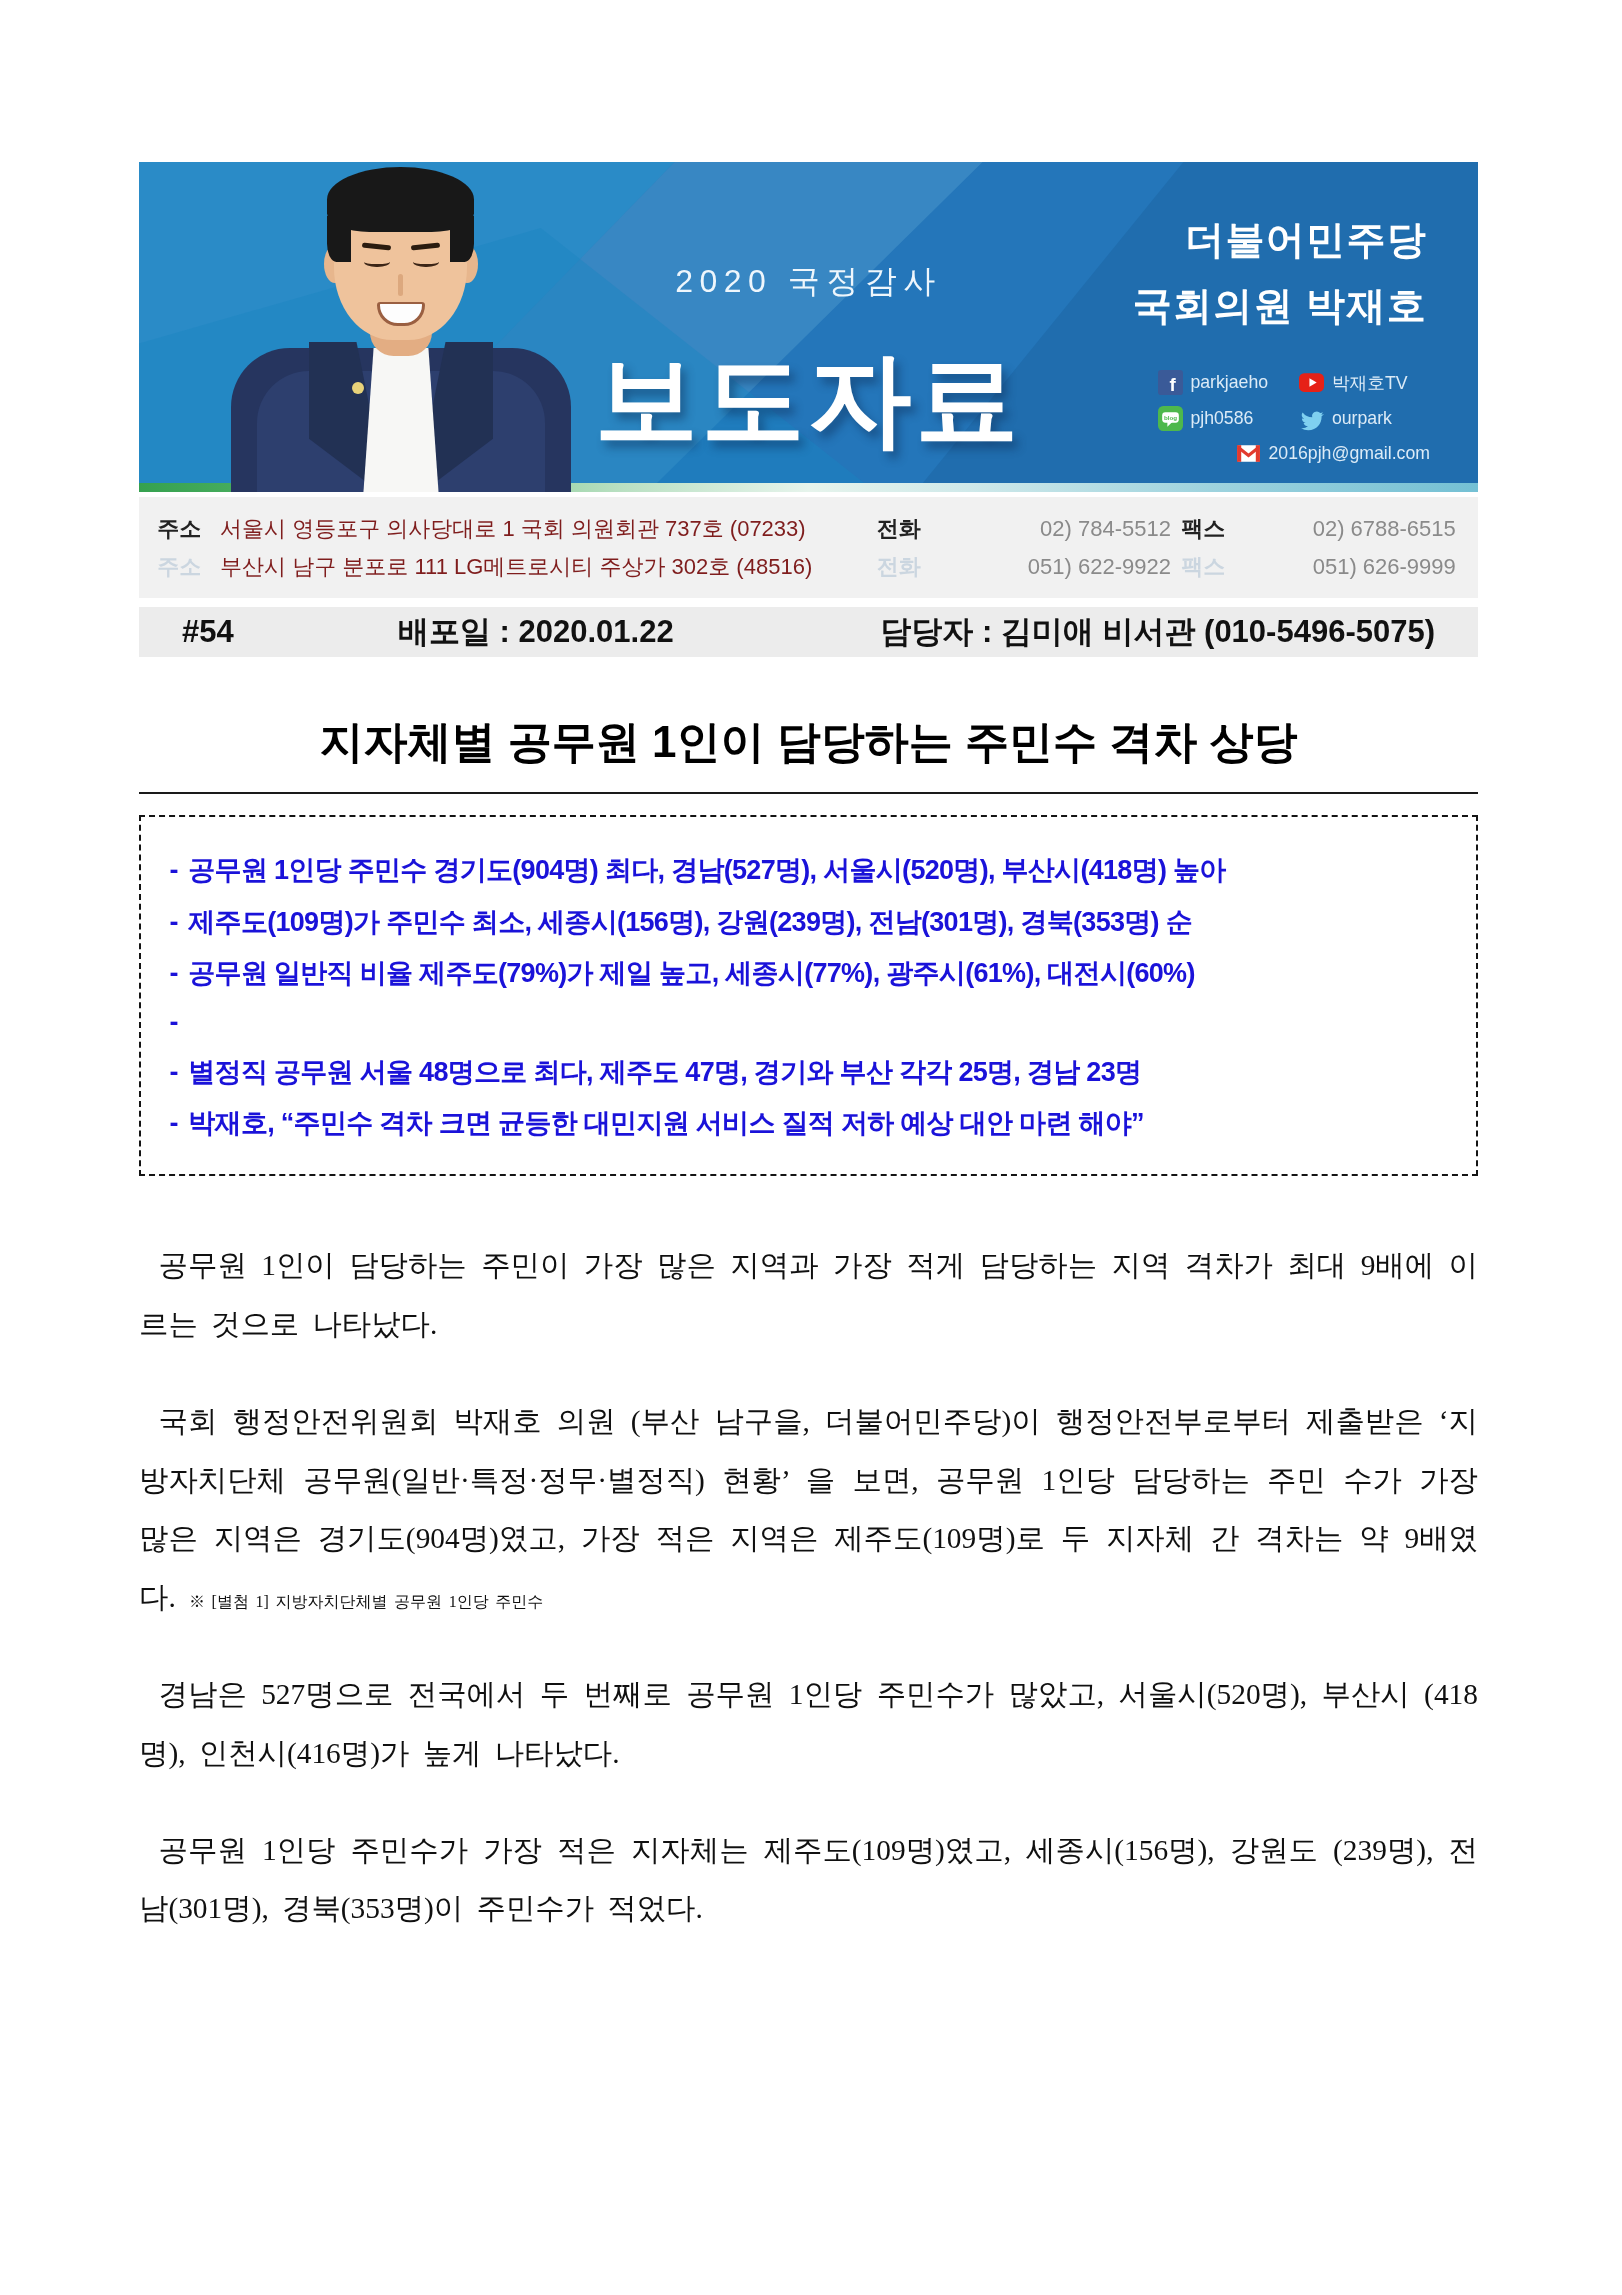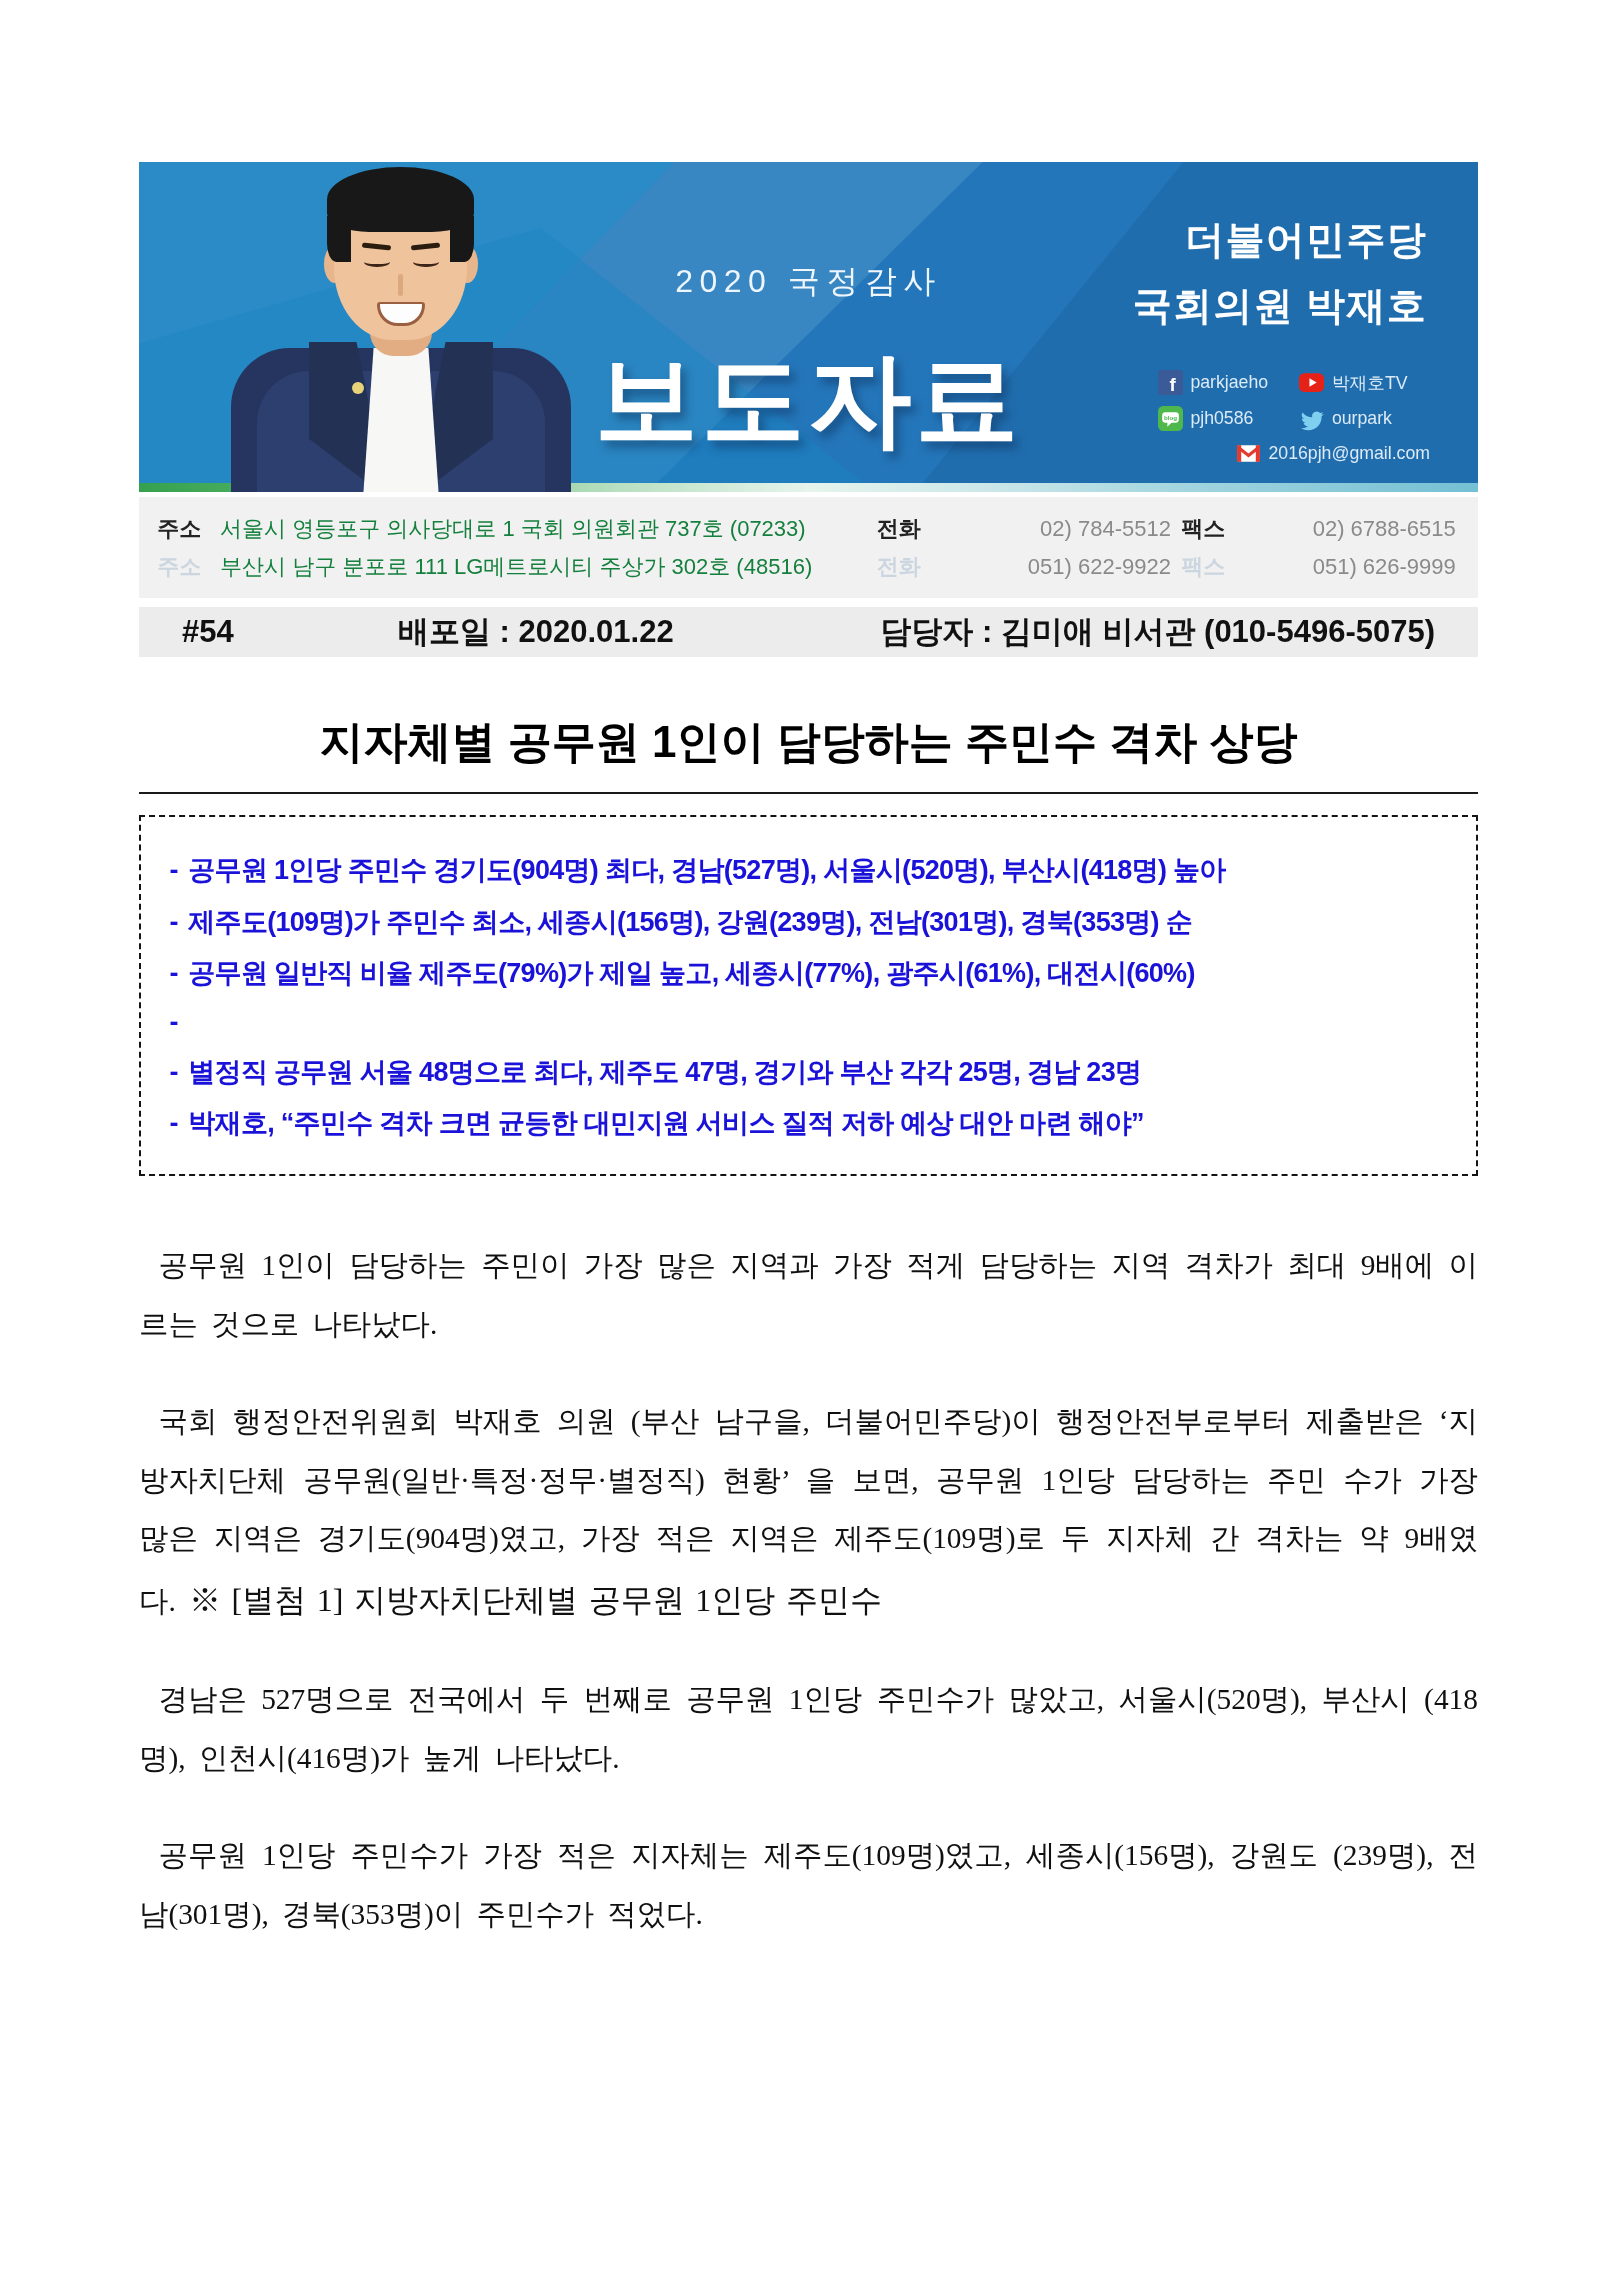--- a/index.html
+++ b/index.html
@@ -80,21 +80,21 @@
   .sicon { width:25px; height:25px; display:inline-block; flex:0 0 auto; }
 
   
   .contact { margin-top:5.2px; background:#f1f1f1; padding:13px 18.3px 11.8px 18.3px;
     display:flex; font-size:22px; line-height:38px; }
   .c-addr { width:700px; display:grid; grid-template-columns:51px 1fr; column-gap:11.8px; }
   .c-tel  { width:301px; margin-left:26px; display:grid; grid-template-columns:51px 1fr; column-gap:9.2px; }
   .c-fax  { width:281px; margin-left:6.5px; display:grid; grid-template-columns:51px 1fr; column-gap:3px; }
   .lbl { font-weight:700; color:#222; }
   .lbl.ghost { color:#9fb6cc; opacity:.45; font-weight:700; }
-  .val { color:#15803d; }
+  .val { color:#7f1d1d; }
   .num { color:#8a8a8a; text-align:right; padding-right:3.9px; }
 
   
   .meta { margin-top:9.2px; background:#ececec; height:50px; display:flex; align-items:center;
     font-size:31px; font-weight:700; padding:0 43px; }
   .meta .issue { width:137px; }
   .meta .release { margin-left:79px; }
   .meta .manager { margin-left:auto; }
 
   
@@ -104,21 +104,21 @@
   
   .hbox { margin-top:21px; border:2.6px dashed #141414; padding:19.6px 22px 17px 22px; }
   .hl { display:flex; align-items:baseline; font-size:27px; font-weight:700; color:#1a12d9;
     margin:15.7px 0; letter-spacing:-0.7px; white-space:nowrap; }
   .hl .dash { margin:0 10.5px 0 6.5px; font-weight:700; }
 
   
   .bodytext { margin-top:60px; font-family:"Liberation Serif", serif; font-size:29.4px;
     line-height:2.0; text-align:justify; color:#101010; word-spacing:5.9px; }
   .bodytext p { margin-bottom:38px; text-indent:19.6px; }
-  .note { font-size:32px; word-spacing:2.6px; }
+  .note { font-size:16px; word-spacing:2.6px; }
 </style>
 </head>
 <body>
 
 <div class="page">
   <div class="content">
 
     <header class="banner">
       <div class="shape1"></div>
       <div class="shape2"></div>

